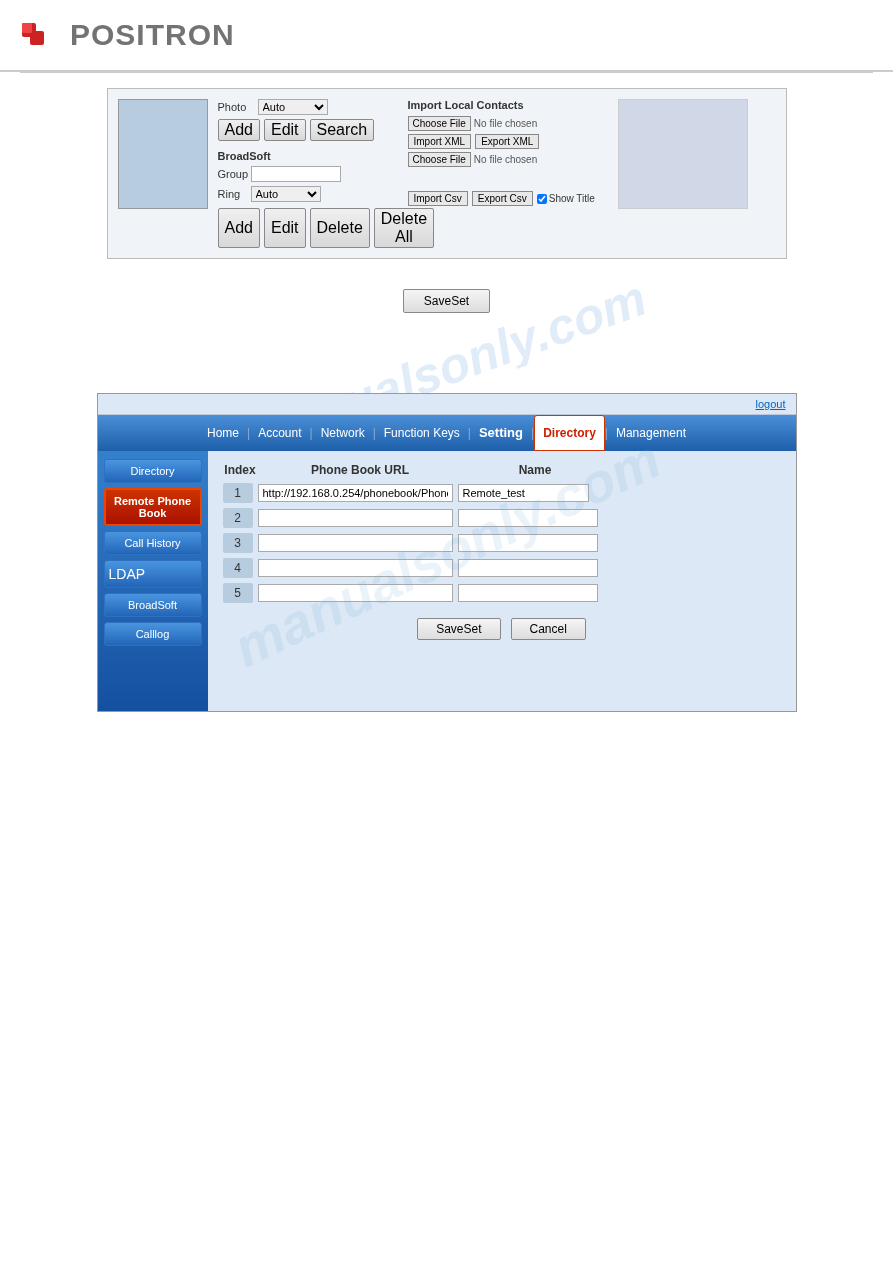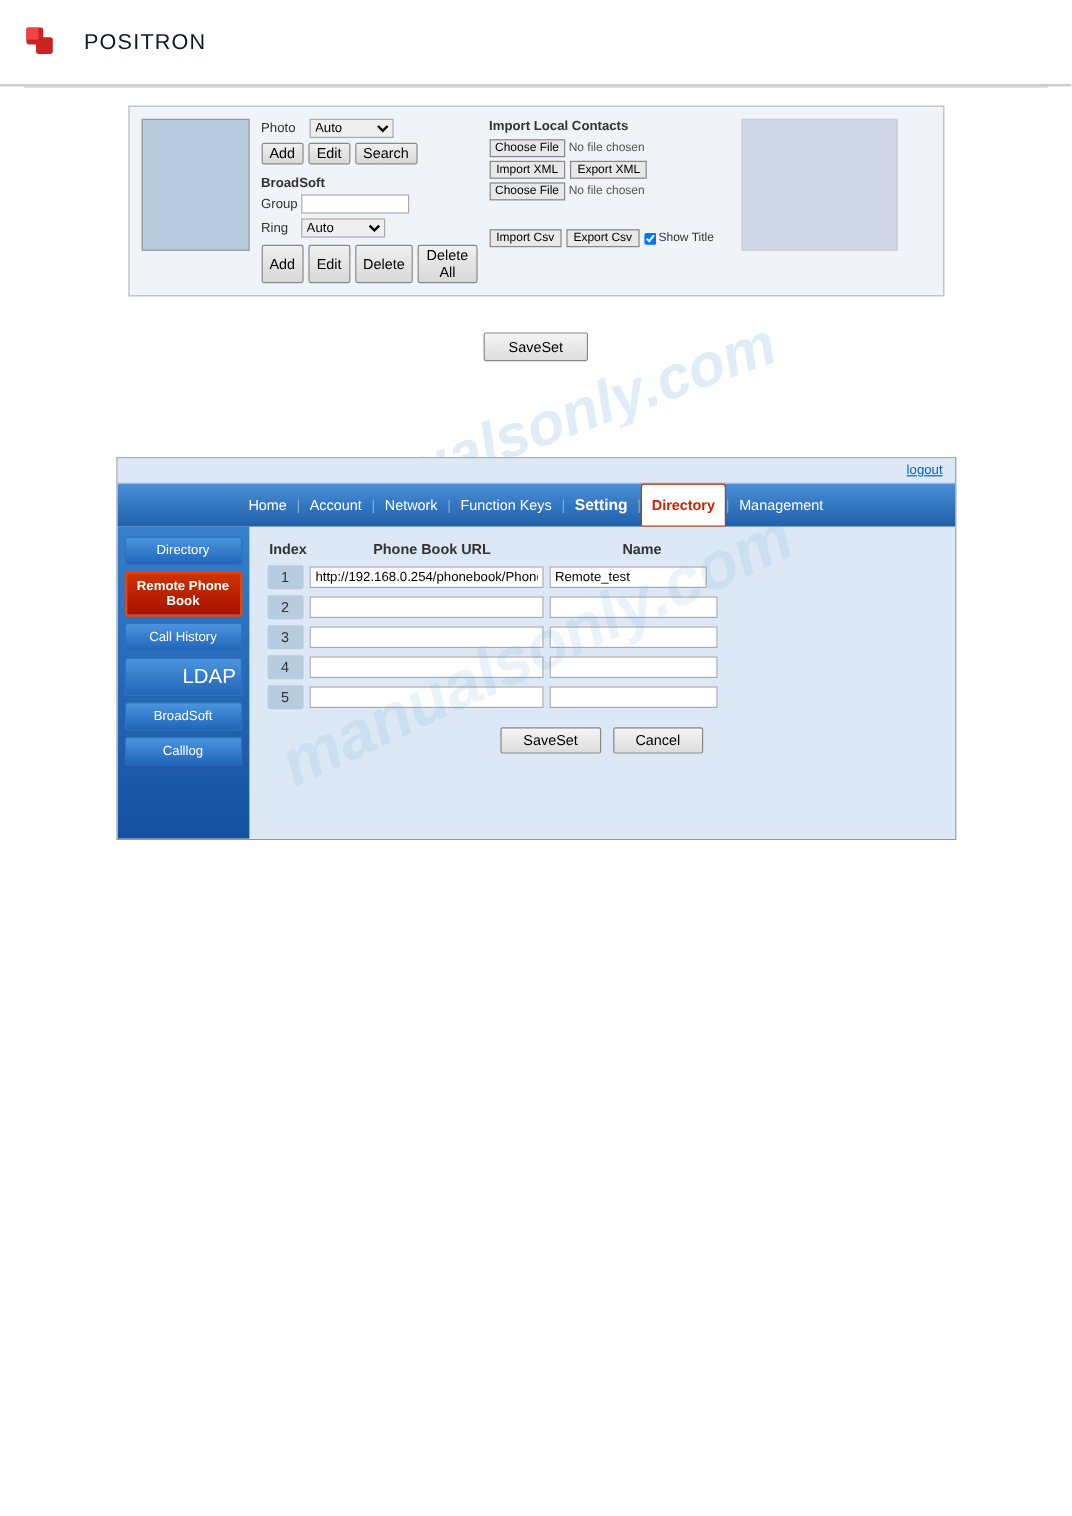--- a/index.html
+++ b/index.html
@@ -1,21 +1,21 @@
 <!DOCTYPE html>
 <html><head>
   <meta charset="utf-8">
   <style>
     * { box-sizing: border-box; margin: 0; padding: 0; }
     body { background: #fff; font-family: Arial, sans-serif; font-size: 12px; color: #333; width: 893px; }
 
     
     .header { padding: 15px 20px; border-bottom: 2px solid #ccc; display: flex; align-items: center; gap: 10px; }
-    .logo-text { font-size: 18px; font-weight: normal; color: #0f172a; letter-spacing: 1px; }
-    .btn-small { font-size: 12px; padding: 1px 6px; border: 1px solid #888; background: linear-gradient(to bottom, #f0f0f0, #d8d8d8); cursor: pointer; border-radius: 2px; }
+    .logo-text { font-size: 30px; font-weight: bold; color: #737373; letter-spacing: 1px; }
+    .btn-small { font-size: 16px; padding: 1px 6px; border: 1px solid #888; background: linear-gradient(to bottom, #f0f0f0, #d8d8d8); cursor: pointer; border-radius: 2px; }
     .groupinfo-label { font-size: 11px; font-weight: bold; }
     .file-btn { font-size: 10px; padding: 1px 4px; border: 1px solid #888; background: #e8e8e8; cursor: pointer; }
     .xml-btn { font-size: 10px; padding: 1px 5px; border: 1px solid #888; background: #e8e8e8; cursor: pointer; }
 
     
     .saveset-middle { text-align: center; margin: 30px 0; }
     .saveset-btn { font-size: 12px; padding: 4px 20px; border: 1px solid #888; background: linear-gradient(to bottom, #f5f5f5, #ddd); cursor: pointer; border-radius: 2px; }
 
     
     .browser-frame { width: 700px; margin: 0 auto; border: 1px solid #999; background: #fff; position: relative; }
@@ -135,21 +135,21 @@
       <span style="color:#88aacc;font-size:12px;">|</span>
       <a style="color:#fff;font-size:12px;padding:0 8px;cursor:pointer;text-decoration:none;line-height:36px;">Management</a>
     </div>
 
     <div style="display:flex;background:#dce8f5;min-height:260px;">
 
       <div style="width:110px;background:linear-gradient(to bottom,#3580cc,#1550a0);padding:8px 6px;display:flex;flex-direction:column;gap:5px;">
         <div style="background:linear-gradient(to bottom,#4a95df,#2265b8);color:#fff;font-size:11px;text-align:center;padding:5px 4px;border-radius:3px;cursor:pointer;border:1px solid #3070c0;">Directory</div>
         <div style="background:linear-gradient(to bottom,#cc3300,#aa1100);color:#fff;font-size:11px;text-align:center;padding:5px 4px;border-radius:3px;cursor:pointer;border:2px solid #ee4400;font-weight:bold;">Remote Phone<br>Book</div>
         <div style="background:linear-gradient(to bottom,#4a95df,#2265b8);color:#fff;font-size:11px;text-align:center;padding:5px 4px;border-radius:3px;cursor:pointer;border:1px solid #3070c0;">Call History</div>
-        <div style="background:linear-gradient(to bottom,#4a95df,#2265b8);color:#fff;font-size:17px;text-align:right;padding:5px 4px;border-radius:3px;cursor:pointer;border:1px solid #3070c0;">LDAP</div>
+        <div style="background:linear-gradient(to bottom,#4a95df,#2265b8);color:#fff;font-size:14px;text-align:left;padding:5px 4px;border-radius:3px;cursor:pointer;border:1px solid #3070c0;">LDAP</div>
         <div style="background:linear-gradient(to bottom,#4a95df,#2265b8);color:#fff;font-size:11px;text-align:center;padding:5px 4px;border-radius:3px;cursor:pointer;border:1px solid #3070c0;">BroadSoft</div>
         <div style="background:linear-gradient(to bottom,#4a95df,#2265b8);color:#fff;font-size:11px;text-align:center;padding:5px 4px;border-radius:3px;cursor:pointer;border:1px solid #3070c0;">Calllog</div>
       </div>
 
       <div style="flex:1;padding:12px 15px;background:#dce8f5;">
 
         <div style="display:flex;gap:5px;margin-bottom:6px;font-size:12px;font-weight:bold;color:#333;">
           <div style="width:35px;text-align:center;">Index</div>
           <div style="width:195px;text-align:center;">Phone Book URL</div>
           <div style="width:145px;text-align:center;">Name</div>

